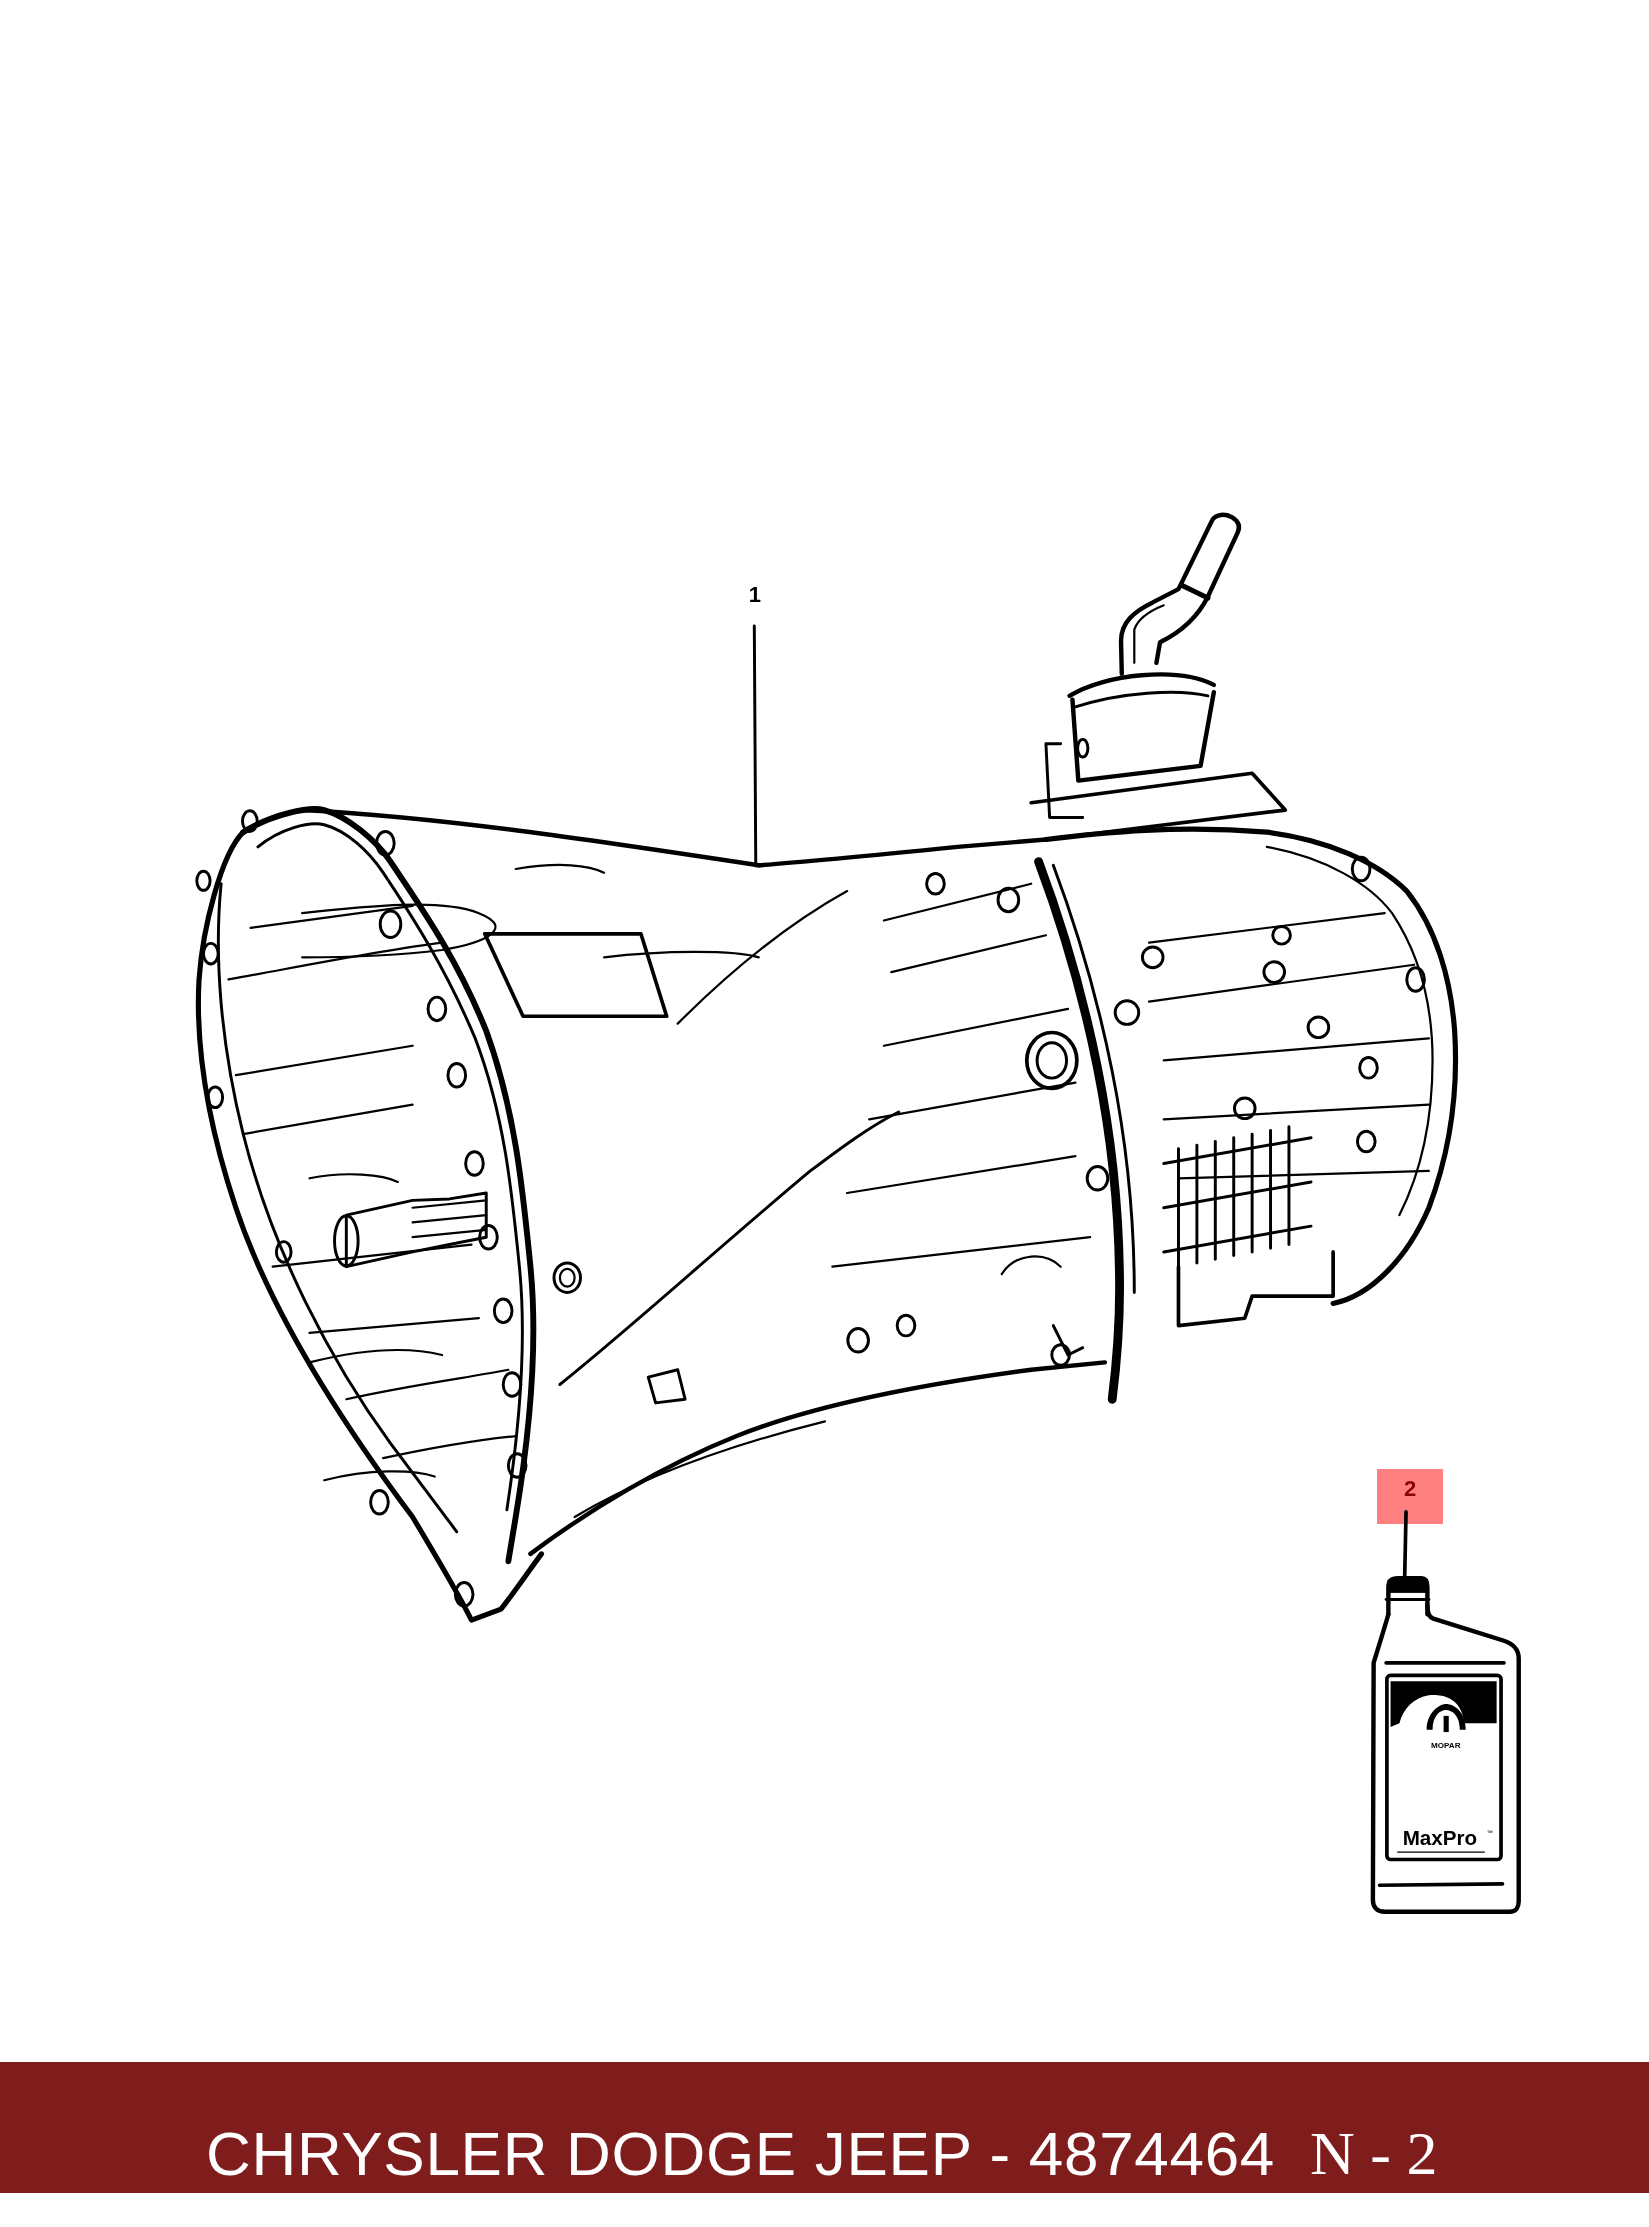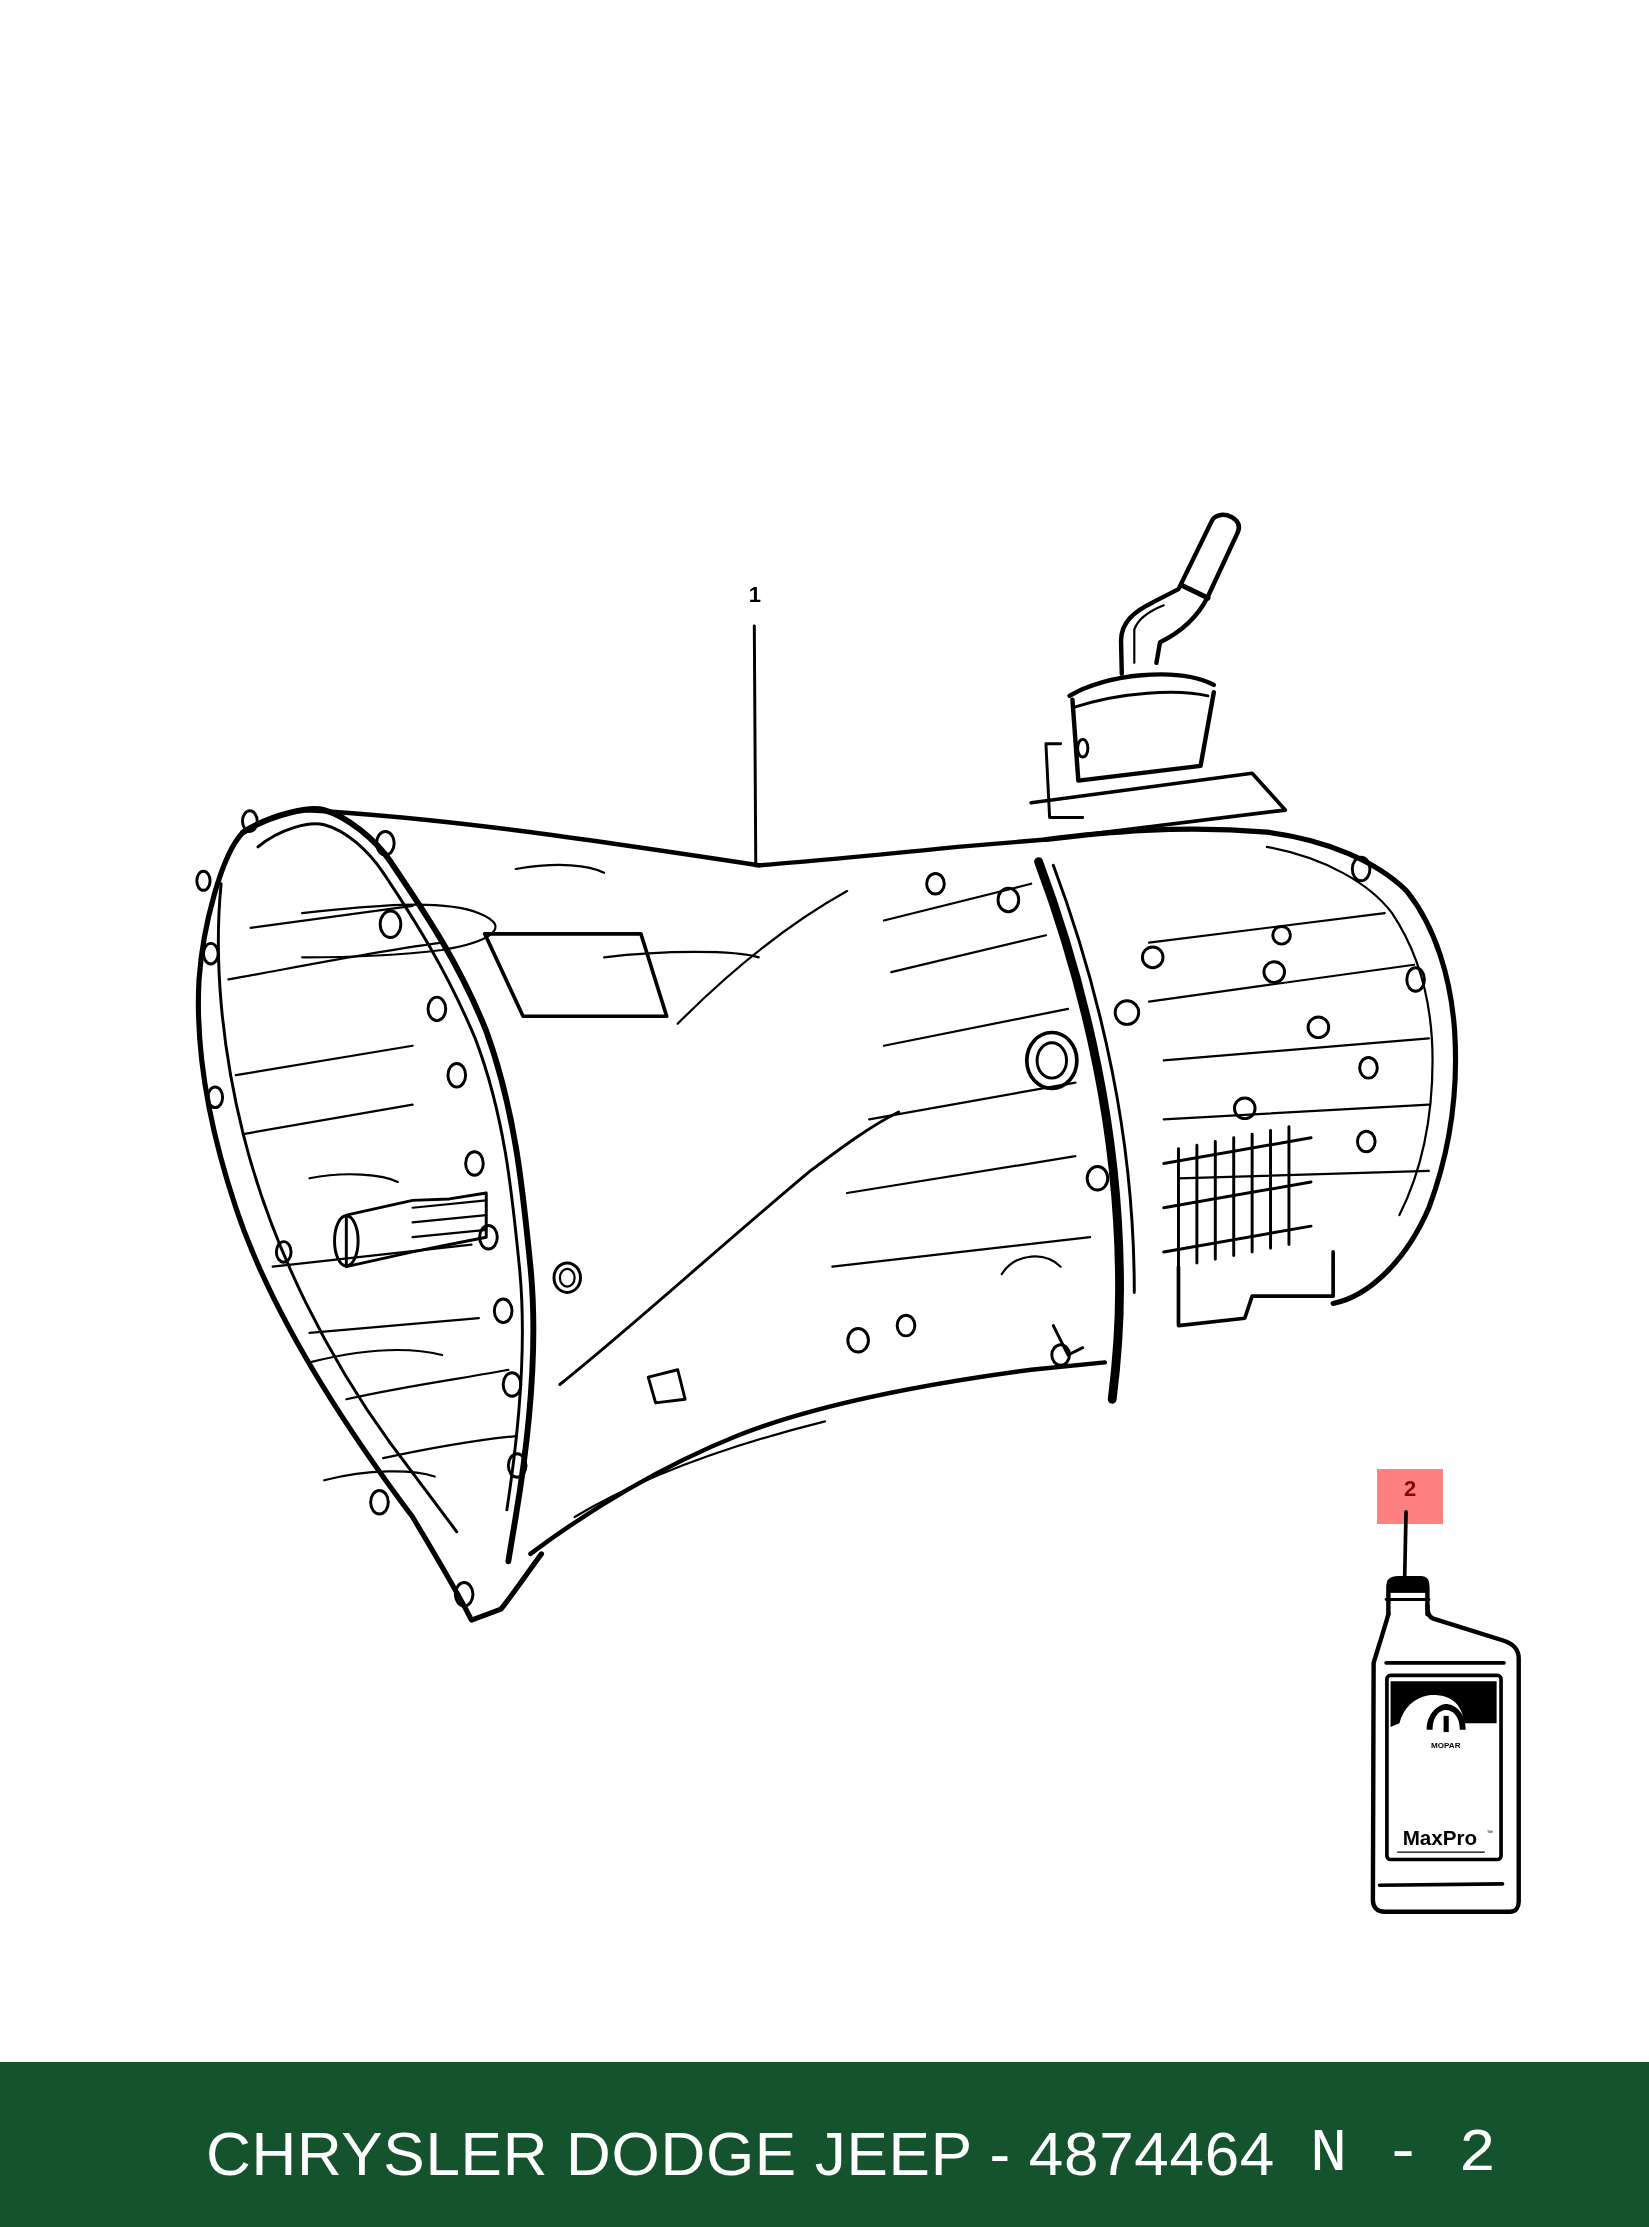--- a/index.html
+++ b/index.html
@@ -2,23 +2,23 @@
 <html style="font-size:11.8px"><head>
 <meta charset="utf-8">
 <style>
   html, body { margin:0; padding:0; background:#ffffff; }
   body { width:1650px; height:2227px; position:relative; overflow:hidden; font-family:"Liberation Sans", sans-serif; }
   .canvas { position:absolute; left:0; top:0; width:1650px; height:2062px; background:#ffffff; }
   svg.art { position:absolute; left:0; top:0; }
   .callout-1 { position:absolute; left:740px; top:582px; width:29.5px; text-align:center; font-weight:bold; font-size:22px; color:#000; }
   .callout-2-box { position:absolute; left:1377px; top:1469px; width:66px; height:55px; background:#ff8080; }
   .callout-2-text { position:absolute; left:0; top:7.4px; width:66px; text-align:center; font-weight:bold; font-size:22px; color:#8b0000; }
-  .footer { position:absolute; left:0; top:2062px; width:1650px; height:165px; background:#14532d; }
+  .footer { position:absolute; left:0; top:2062px; width:1650px; height:131px; background:#7f1d1d; }
   .footer-text { position:absolute; left:206px; top:56px; font-size:62px; color:#ffffff; letter-spacing:0.7px; white-space:pre; font-family:"Liberation Sans", sans-serif; }
-  .footer-ref { position:absolute; left:1310px; top:56px; font-size:62px; color:#ffffff; white-space:pre; font-family:Liberation Mono, monospace; }
+  .footer-ref { position:absolute; left:1310px; top:56px; font-size:62px; color:#ffffff; white-space:pre; font-family:Liberation Serif, serif; }
 </style>
 </head>
 <body>
 
 <div class="canvas">
 
   <svg class="art" width="1650" height="2062" viewBox="0 0 2240 2800">
     <g fill="none" stroke="#000" stroke-linejoin="round" stroke-linecap="round">
 
       <path d="M330,1130 C300,1160 275,1260 270,1330 C265,1420 280,1520 320,1640 C370,1790 470,1940 560,2060 C590,2110 620,2160 640,2200 L680,2185 C700,2160 720,2130 735,2110" stroke-width="7"></path>

